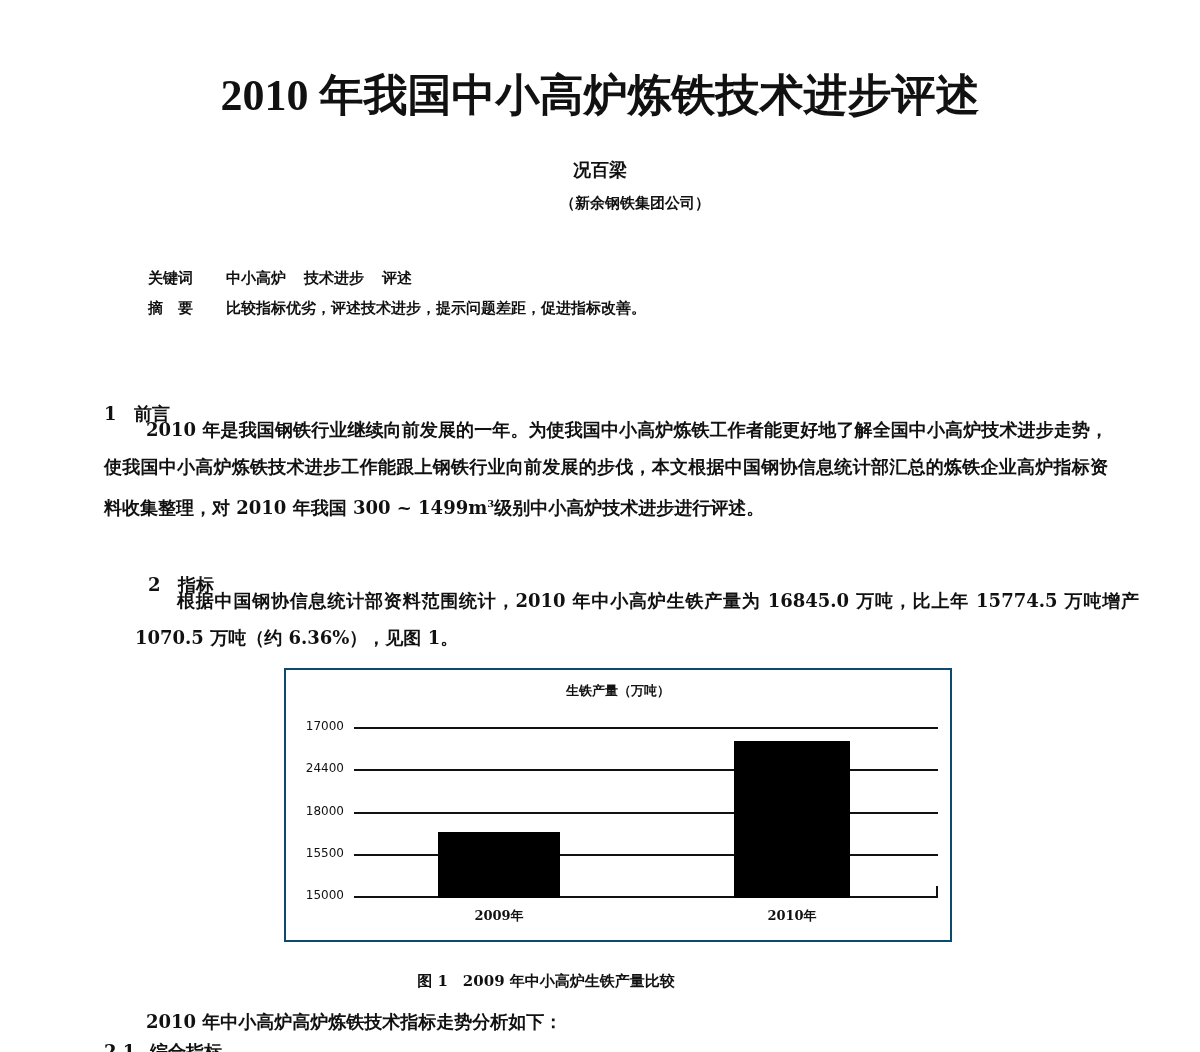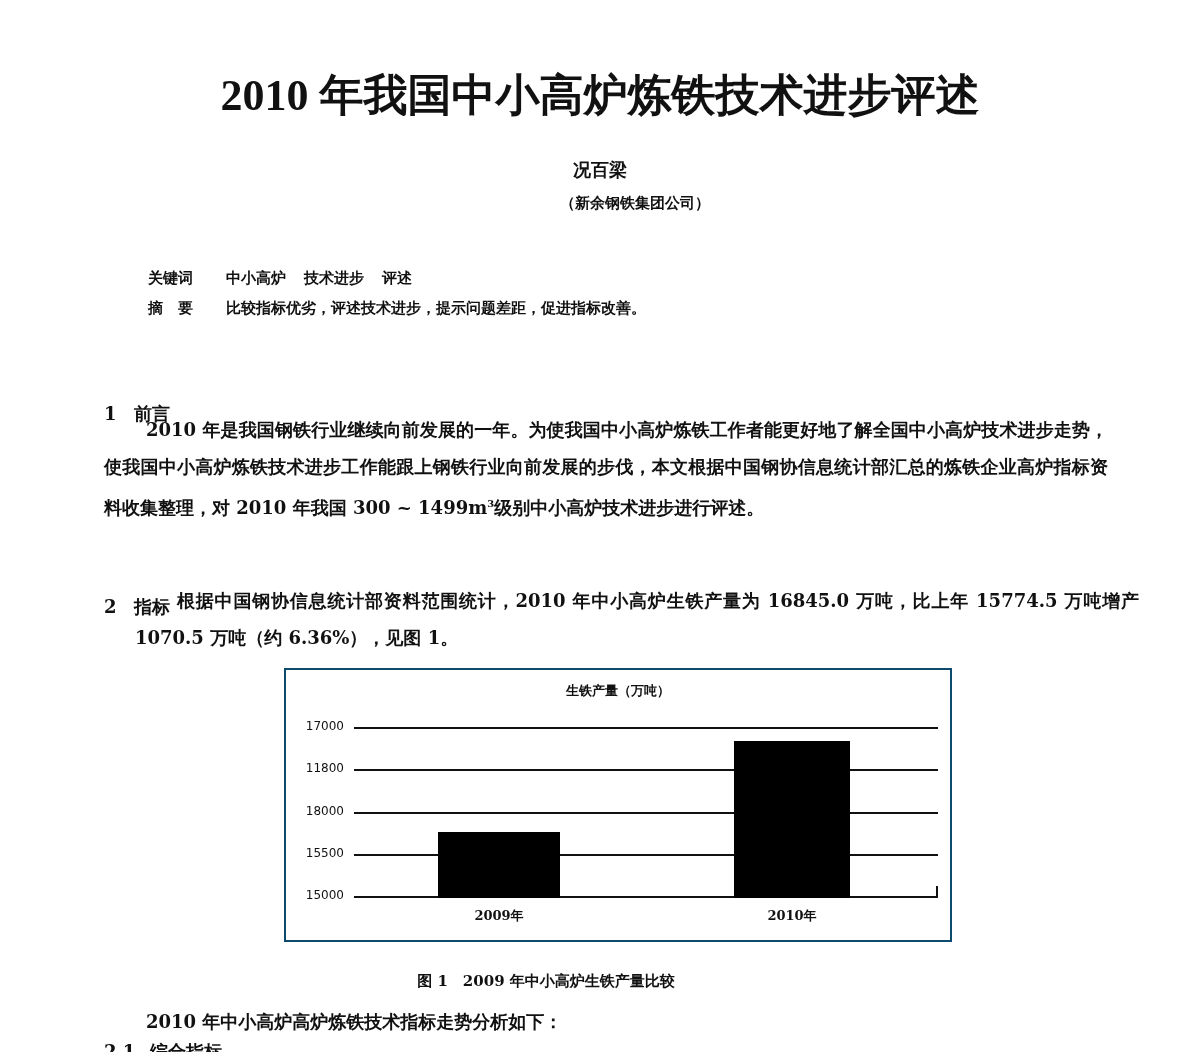--- a/index.html
+++ b/index.html
@@ -78,37 +78,37 @@
   <div class="kw-row">
     <span class="kw-label">摘　要</span><span>比较指标优劣，评述技术进步，提示问题差距，促进指标改善。</span>
   </div>
 </div>
 
 <div class="section-head" style="top:402px;">
   <span class="num">1</span><span>前言</span>
 </div>
 <div class="para" style="top:411px;"><span>2010 年是我国钢铁行业继续向前发展的一年。为使我国中小高炉炼铁工作者能更好地了解全国中小高炉技术进步走势，使我国中小高炉炼铁技术进步工作能跟上钢铁行业向前发展的步伐，本文根据中国钢协信息统计部汇总的炼铁企业高炉指标资料收集整理，对 2010 年我国 300 ~ 1499m</span><sup>3</sup><span>级别中小高炉技术进步进行评述。</span></div>
 
-<div class="section-head" style="top:595px;">
+<div class="section-head" style="top:573px;margin-left:44px;">
   <span class="num">2</span><span>指标</span>
 </div>
 <div class="para" style="top:582px;margin-left:31px;">根据中国钢协信息统计部资料范围统计，2010 年中小高炉生铁产量为 16845.0 万吨，比上年 15774.5 万吨增产 1070.5 万吨（约 6.36%），见图 1。</div>
 
 <div class="chart-frame">
   <div class="chart-title">生铁产量（万吨）</div>
   <div class="plot">
     <div class="gridline" style="top:0px;"></div>
     <div class="gridline" style="top:42px;"></div>
     <div class="gridline" style="top:85px;"></div>
     <div class="gridline" style="top:127px;"></div>
     <div class="gridline" style="top:169px;"></div>
     <div class="axis-right"></div>
 
     <div class="ytick" style="top:-8px;">17000</div>
-    <div class="ytick" style="top:34px;">11800</div>
+    <div class="ytick" style="top:34px;">24400</div>
     <div class="ytick" style="top:77px;">18000</div>
     <div class="ytick" style="top:119px;">15500</div>
     <div class="ytick" style="top:161px;">15000</div>
 
     <div class="bar" id="bar0" style="left: 84px; width: 122px; height: 66px;"></div>
     <div class="bar" id="bar1" style="left: 380px; width: 116px; height: 157px;"></div>
 
     <div class="xtick" style="left:85px;">2009年</div>
     <div class="xtick" style="left:378px;">2010年</div>
   </div>

